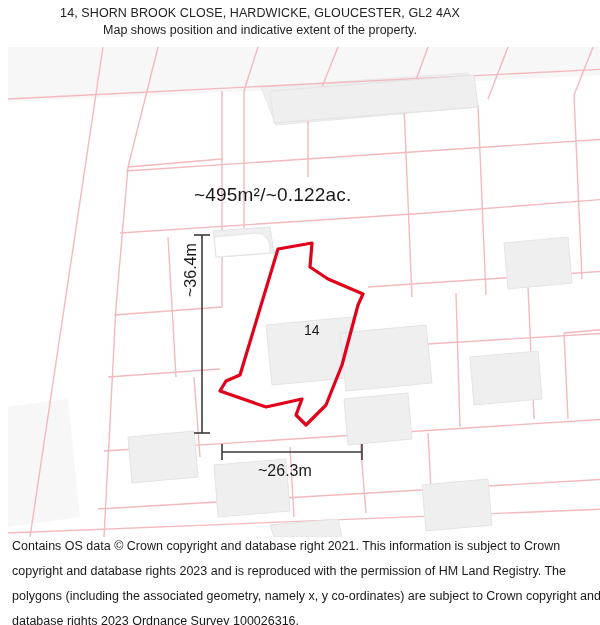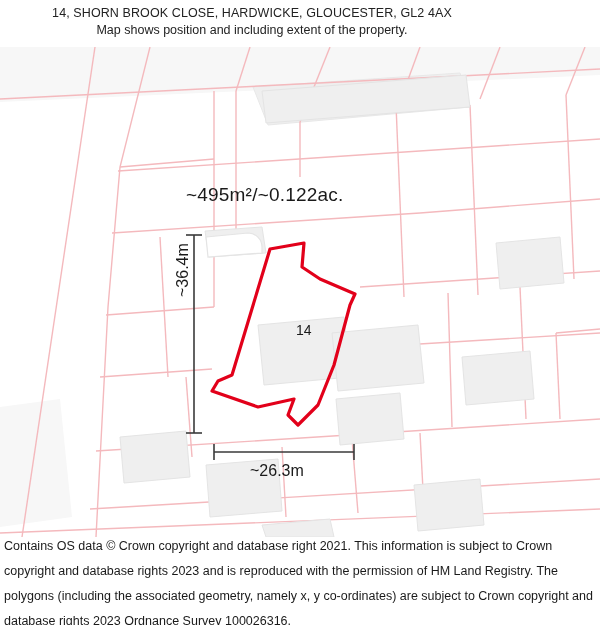--- a/index.html
+++ b/index.html
@@ -12,20 +12,21 @@
     height: 625px;
     font-family: "Liberation Sans", sans-serif;
     color: #333333;
     overflow: hidden;
     position: relative;
   }
   .page {
     width: 504px;
     height: 625px;
     position: relative;
+    margin-left: 8px;
   }
   
   .header {
     height: 42px;
     padding-top: 5px;
     text-align: center;
     background: #ffffff;
   }
   .header .title {
     font-size: 12.5px;
@@ -96,21 +97,21 @@
     color: #1a1a1a;
   }
 </style>
 </head>
 <body>
 
 <div class="page">
 
   <div class="header">
     <div class="title">14, SHORN BROOK CLOSE, HARDWICKE, GLOUCESTER, GL2 4AX</div>
-    <div class="subtitle">Map shows position and including extent of the property.</div>
+    <div class="subtitle">Map shows position and indicative extent of the property.</div>
   </div>
 
   <div class="map-wrap">
     <svg class="map-svg" width="600" height="490" viewBox="0 0 600 490">
 
       <rect x="0" y="0" width="600" height="490" fill="#ffffff"></rect>
 
       <g>
         <polygon points="0,0 600,0 600,28 0,55" fill="#f7f7f7" stroke="none"></polygon>
         <polygon points="253,40 460,26 470,60 268,78" fill="#efefef" stroke="#e8e8e8"></polygon>

